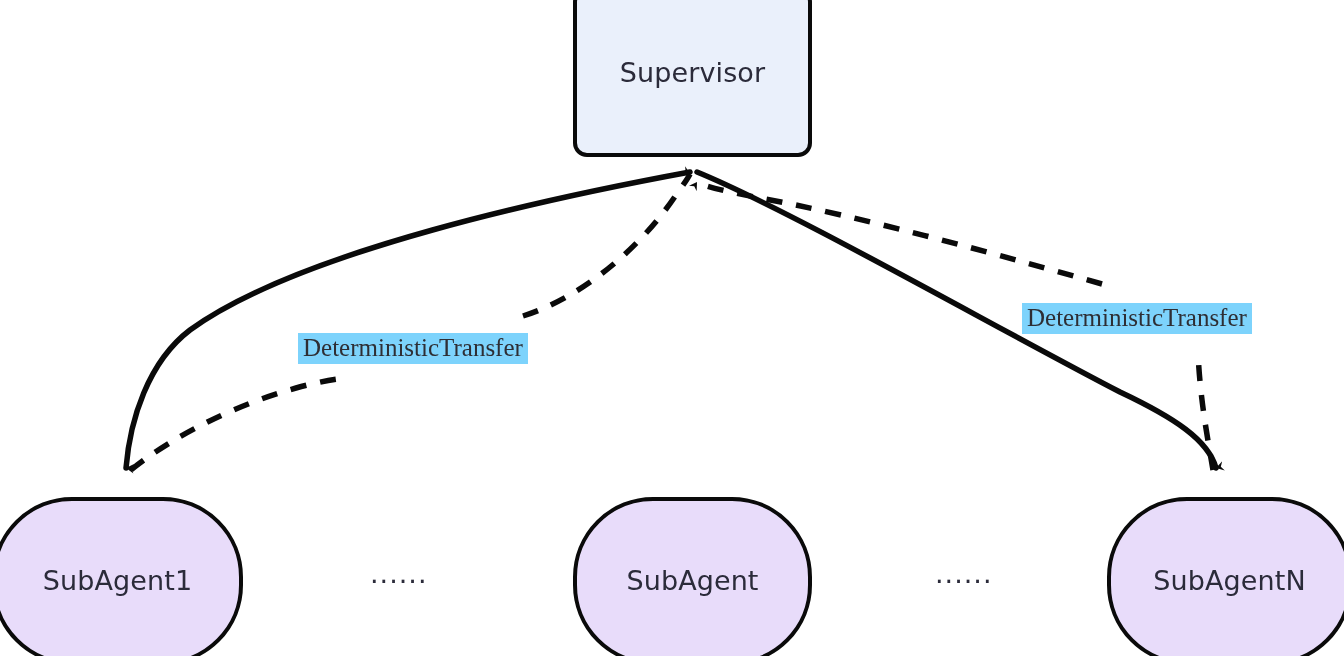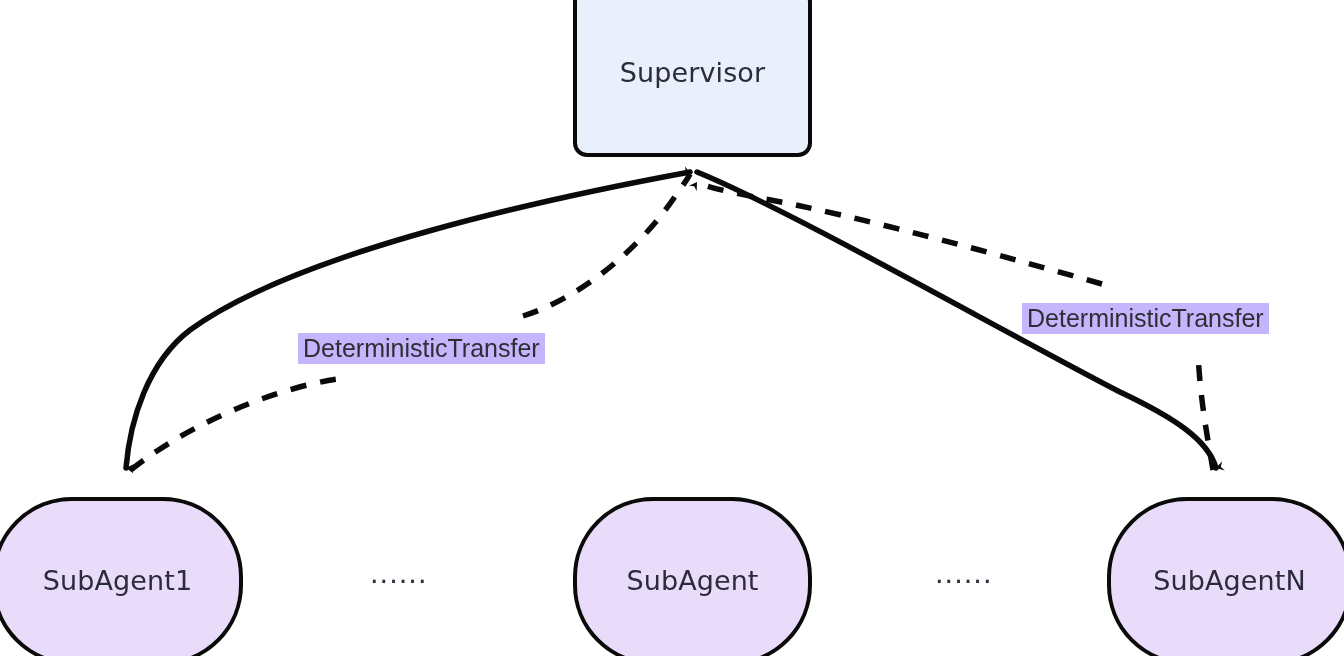--- a/index.html
+++ b/index.html
@@ -54,23 +54,23 @@
     top: 497px;
     height: 168px;
   }
   .node-sub1  { left: -8px;   width: 251px; }
   .node-subm  { left: 573px;  width: 239px; }
   .node-subn  { left: 1107px; width: 245px; }
 
   .edge-label {
     position: absolute;
     font-size: 25px;
-    font-family: Liberation Sans, sans-serif;
+    font-family: Liberation Serif, serif;
     color: #2e2e34;
-    background: #c4b5fd;
+    background: #7dd3fc;
     padding: 1px 5px;
     white-space: nowrap;
     line-height: 1.15;
   }
   .label-left  { left: 298px;  top: 333px; }
   .label-right { left: 1022px; top: 303px; }
 
   .ellipsis {
     position: absolute;
     font-size: 27px;

